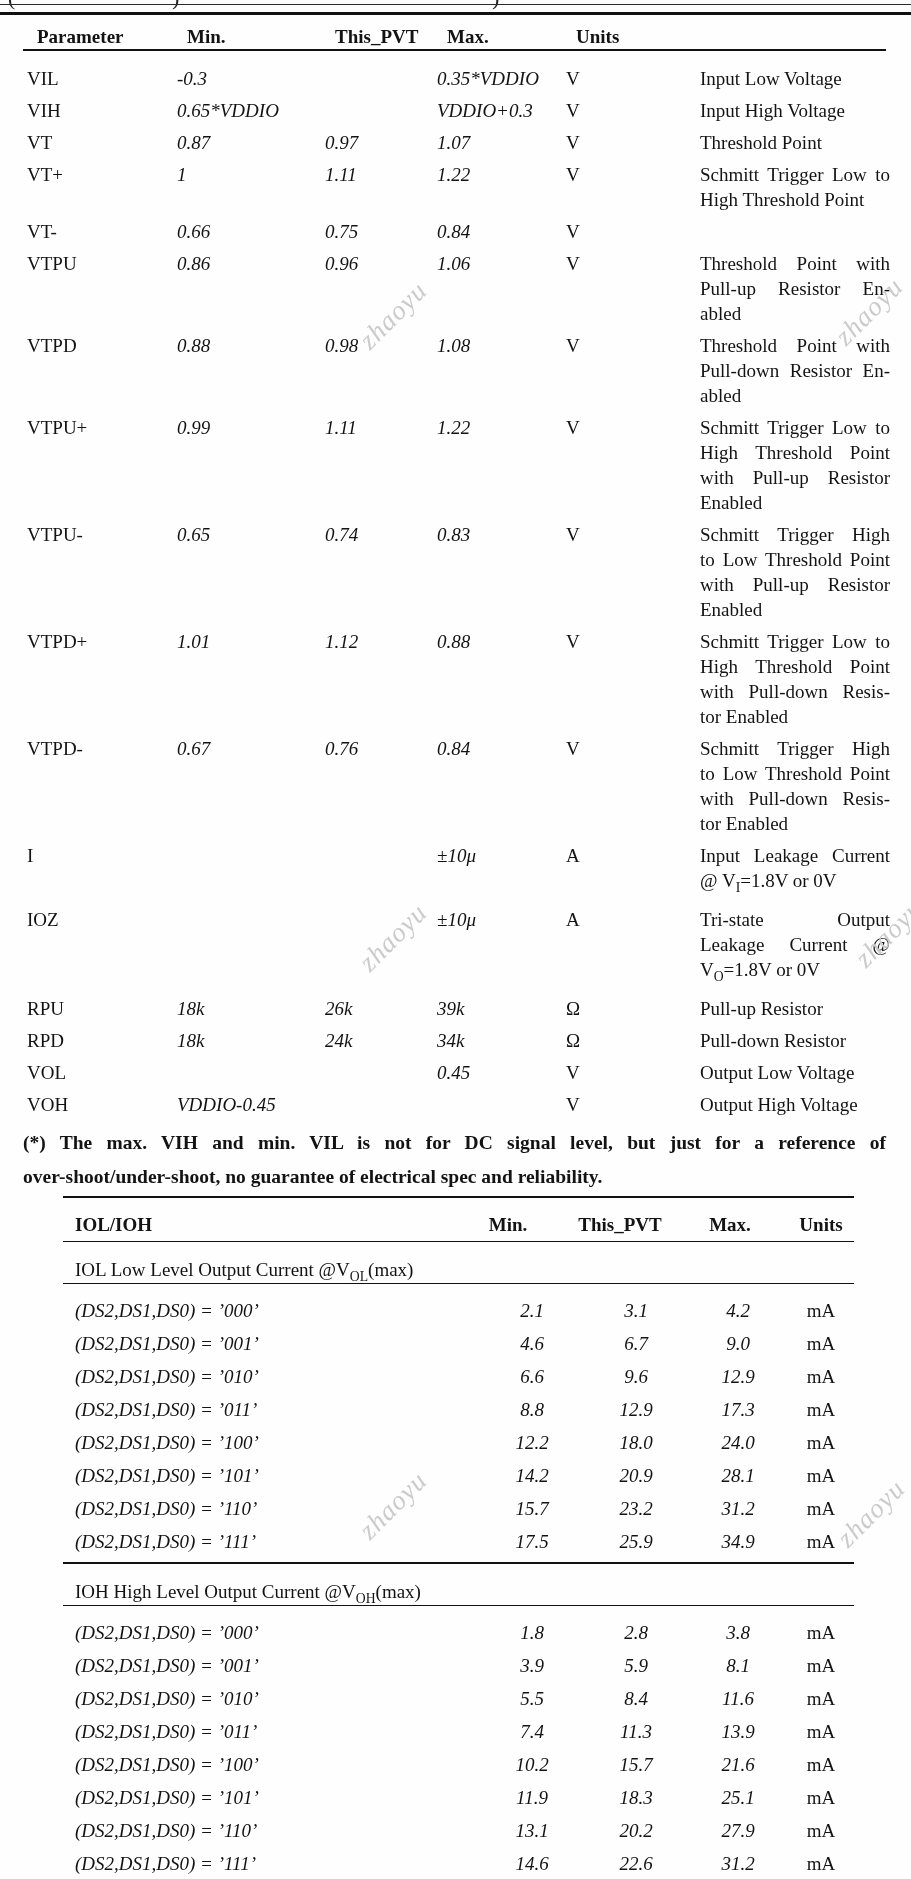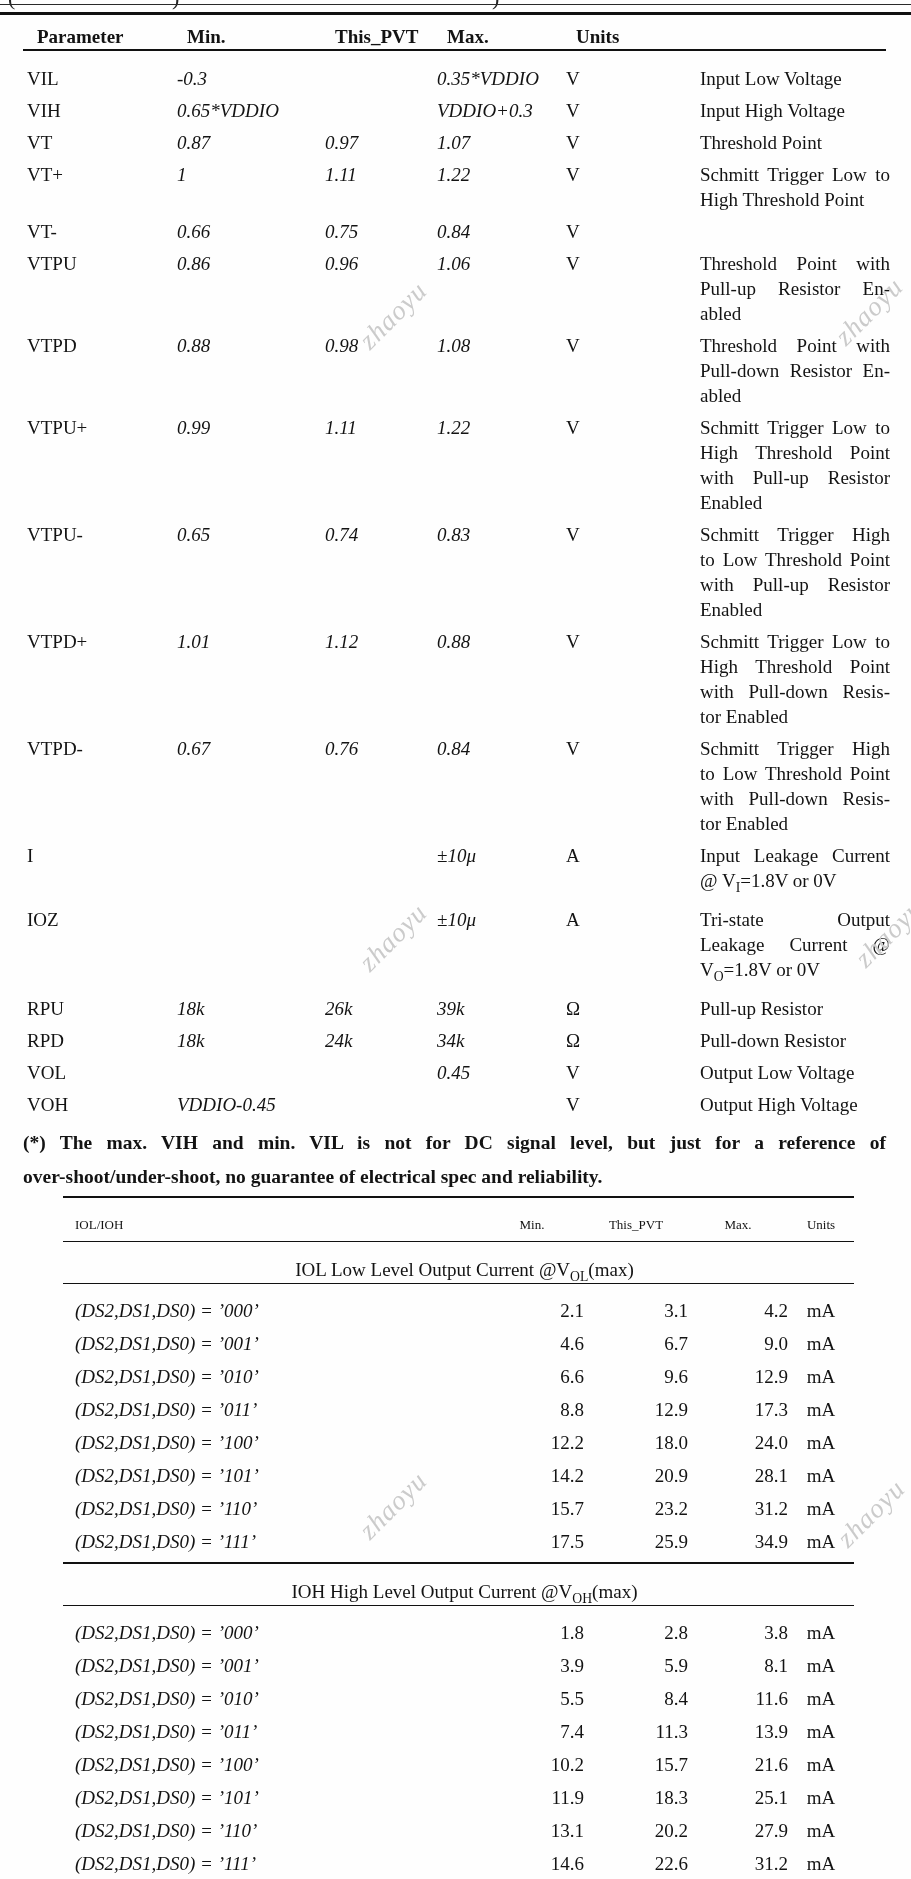--- a/index.html
+++ b/index.html
@@ -31,30 +31,30 @@
   .desc-line.just{text-align:justify;text-align-last:justify;}
 
   
   #footnote{position:absolute;top:1126px;left:23px;width:863px;font-weight:bold;font-size:19.5px;line-height:34px;}
   #footnote .fn1{text-align:justify;text-align-last:justify;}
 
   
   #table2{position:absolute;top:1196px;left:63px;width:791px;}
   .t2rule{width:791px;height:1.6px;background:#111;}
   .t2rule.thin{height:1.1px;}
-  #t2-header{display:flex;margin-top:14px;height:26px;font-weight:normal;font-size:13px;line-height:25px;margin-bottom:3px;}
+  #t2-header{display:flex;margin-top:14px;height:26px;font-weight:bold;font-size:19px;line-height:25px;margin-bottom:3px;gap:8px;}
   .t2row{display:flex;height:25px;margin-bottom:8px;font-size:19px;line-height:25px;}
   .t2label{flex:1;padding-left:12px;font-style:italic;}
   #t2-header .t2label{font-style:normal;}
   .t2min{width:104px;text-align:center;}
   .t2pvt{width:104px;text-align:center;}
   .t2max{width:100px;text-align:center;}
   .t2units{width:66px;text-align:center;}
-  .t2num{text-align:right;}
-  .t2section-title{margin-top:15px;height:26px;font-size:19px;line-height:26px;padding-left:12px;text-align:center;}
+  .t2num{font-style:italic;}
+  .t2section-title{margin-top:15px;height:26px;font-size:19px;line-height:26px;padding-left:12px;}
   .t2rows{margin-top:14px;}
   sub{font-size:0.72em;}
 
   
   .wm{
     position:absolute;font-size:27px;font-style:italic;color:#cbcbcb;
     transform:rotate(-45deg);transform-origin:center;letter-spacing:1px;
     pointer-events:none;user-select:none;
   }
 </style>

